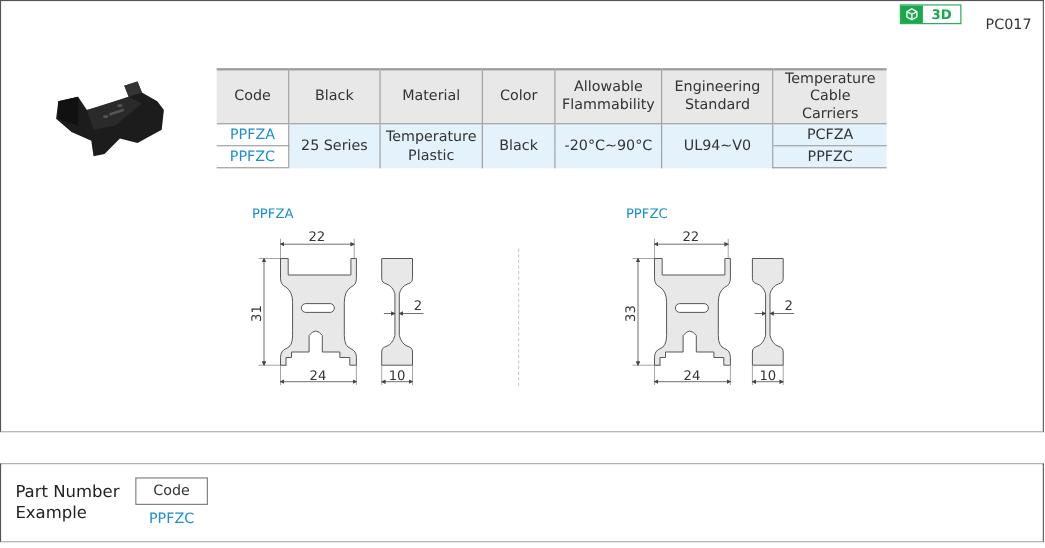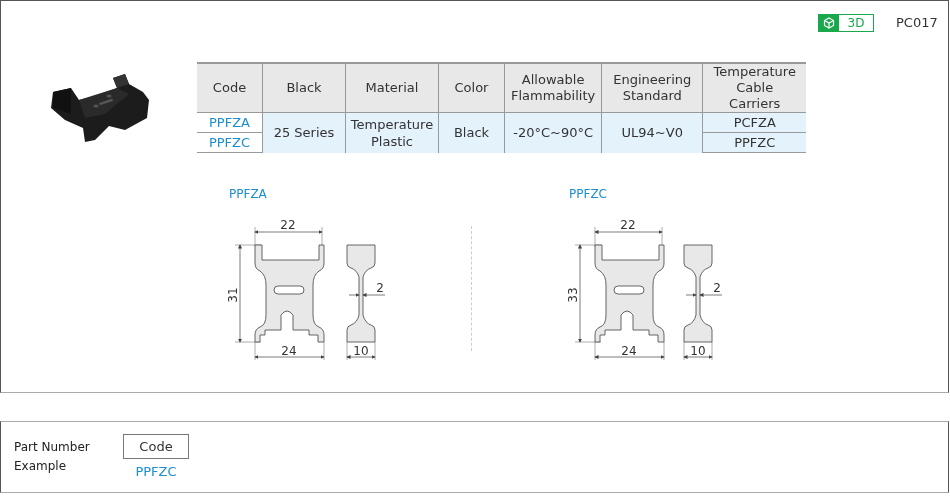--- a/index.html
+++ b/index.html
@@ -1,33 +1,33 @@
 <!DOCTYPE html>
 <html><head>
 <meta charset="utf-8">
 <style>
   html, body { margin:0; padding:0; background:#ffffff; }
   body { width:950px; height:498px; position:relative; font-family:"DejaVu Sans", "Liberation Sans", sans-serif; color:#333; overflow:hidden; }
   .panel-top { position:absolute; left:0; top:0; width:947px; height:391px; border:1px solid #555; border-bottom-color:#aaa; box-sizing:content-box; }
   .panel-bottom { position:absolute; left:0; top:421px; width:947px; height:70px; border:1px solid #555; border-top-color:#aaa; border-bottom-color:#aaa; }
-  .badge3d { position:absolute; left:818px; top:14px; width:56px; height:18px; border:1px solid #19a84c; display:flex; box-sizing:border-box; }
+  .badge3d { position:absolute; left:818px; top:4px; width:56px; height:18px; border:1px solid #19a84c; display:flex; box-sizing:border-box;font-weight:bold; }
   .badge3d .ic { width:20px; height:100%; background:#19a84c; display:flex; align-items:center; justify-content:center; }
   .badge3d .lbl { flex:1; text-align:center; color:#19a84c; font-size:12px; line-height:16px; }
   .pcode { position:absolute; left:896px; top:15px; font-size:13px; color:#333; }
   .photo { position:absolute; left:45px; top:70px; width:110px; height:75px; }
   table.spec { position:absolute; left:197px; top:62px; border-collapse:collapse; font-size:13px; }
   table.spec th { background:#e8e8e8; font-weight:normal; color:#333; border-left:1px solid #999; border-top:2px solid #999; height:40px; padding:0 6px; line-height:16px; text-align:center; }
   table.spec th:first-child { border-left:none; }
   table.spec td { background:#e3f2fb; border-left:1px solid #999; text-align:center; padding:0 4px; height:19px; line-height:17px; border-top:1px solid #999; }
   table.spec td.code { background:#fff; color:#1a8ed1; border-left:none; }
   table.spec tr.last td { border-bottom:1px solid #999; }
   .draw-label { position:absolute; font-size:12px; color:#1a8ed1; }
-  .drawing { position:absolute;margin-top:10px; }
+  .drawing { position:absolute; }
   .divider { position:absolute; left:471px; top:226px; width:0; height:125px; border-left:1px dashed #ccc; }
-  .pn-title { position:absolute; left:14px; top:438px; font-size:12px; line-height:19px; color:#222; }
+  .pn-title { position:absolute; left:14px; top:438px; font-size:15px; line-height:19px; color:#222; }
   .pn-box { position:absolute; left:123px; top:434px; width:66px; height:25px; border:1px solid #777; box-sizing:border-box; text-align:center; font-size:13px; line-height:23px; color:#333; }
   .pn-val { position:absolute; left:123px; top:464px; width:66px; text-align:center; font-size:13px; color:#1a8ed1; }
   svg text { font-family:"DejaVu Sans", "Liberation Sans", sans-serif; }
 </style>
 </head>
 <body>
 
 <div class="panel-top"></div>
 
 <div class="badge3d">

